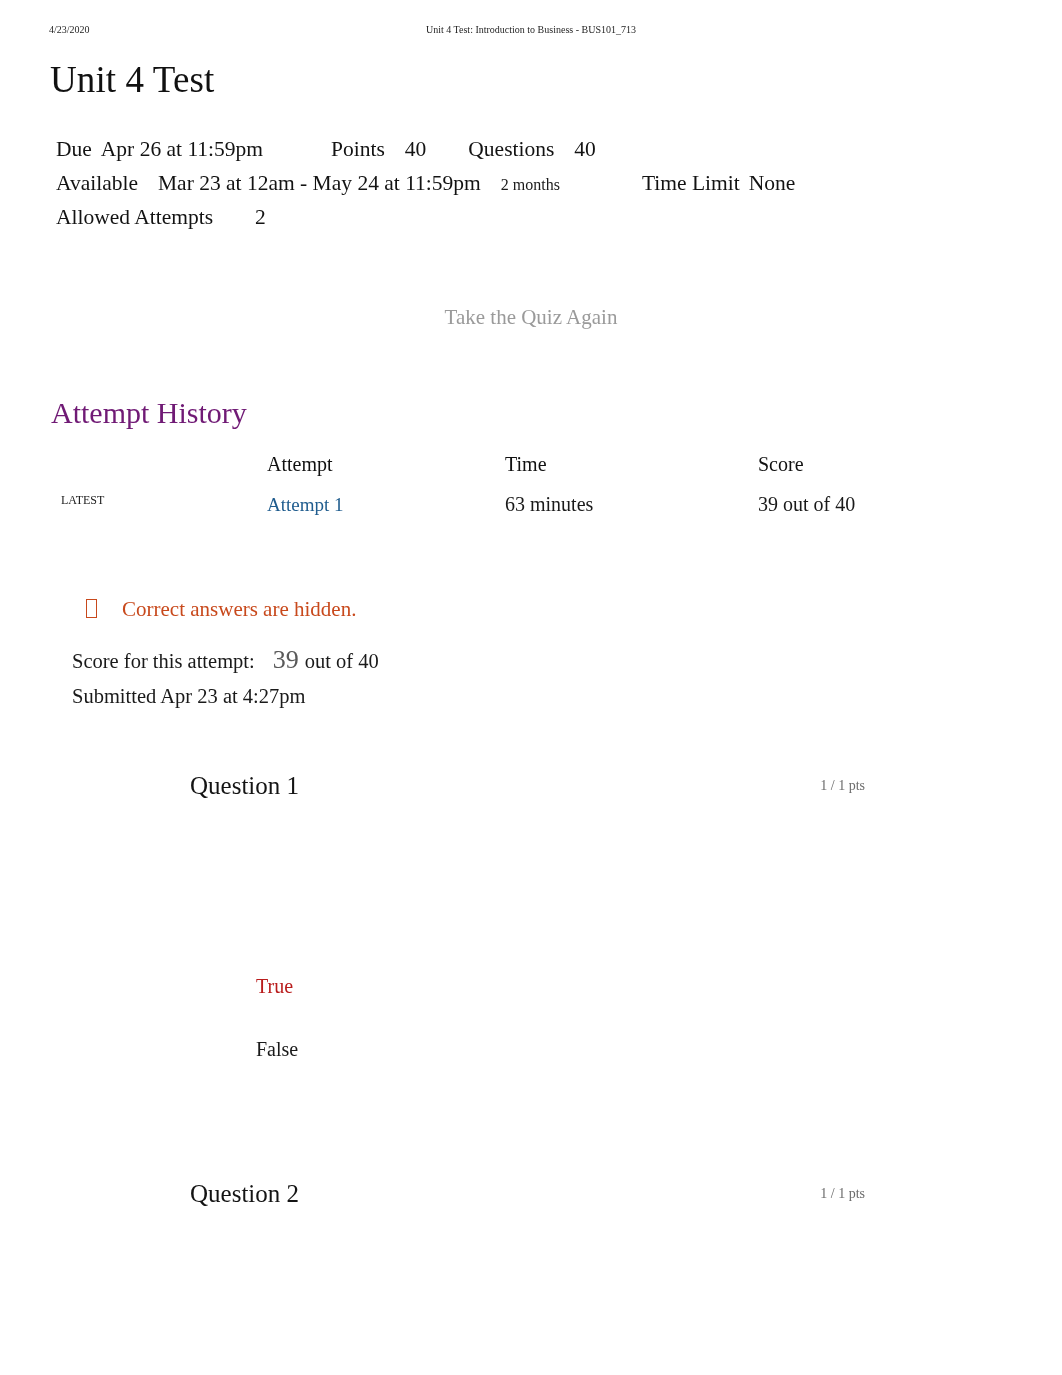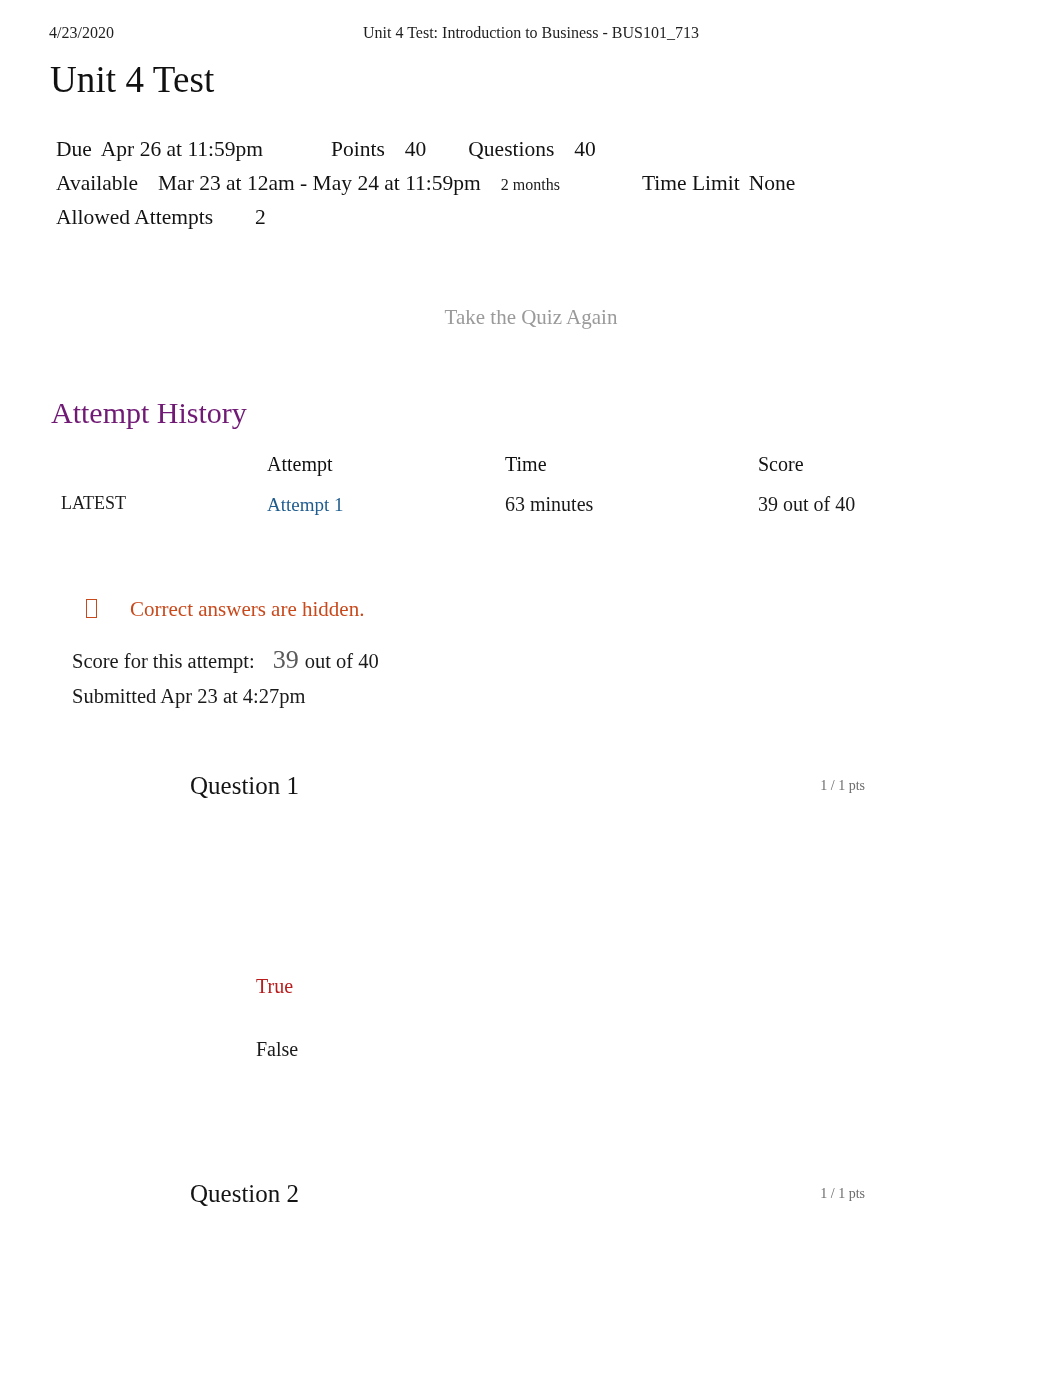--- a/index.html
+++ b/index.html
@@ -18,21 +18,21 @@
     -webkit-font-smoothing: antialiased;
   }
 
   
   .print-header {
     position: absolute;
     top: 24px;
     left: 0;
     width: 1062px;
     height: 18px;
-    font-size: 16px;
+    font-size: 10px;
     color: #1f1f1f;
   }
   .print-header .ph-date {
     position: absolute;
     left: 49px;
     top: 0;
     white-space: nowrap;
   }
   .print-header .ph-title {
     position: absolute;
@@ -117,21 +117,21 @@
     padding: 0;
     vertical-align: top;
     white-space: nowrap;
   }
   .attempt-table th { height: 40px; color: #111111; }
   .attempt-table td { height: 28px; color: #1a1a1a; }
   .col-latest { width: 206px; }
   .col-attempt { width: 238px; }
   .col-time { width: 253px; }
   .col-score { width: auto; }
-  .cell-latest { font-size: 18px; padding-left: 5px !important; }
+  .cell-latest { font-size: 12px; padding-left: 5px !important; }
   .attempt-link {
     color: #1f5c8e;
     text-decoration: none;
     font-size: 19px;
   }
 
   
   .hidden-notice {
     position: absolute;
     left: 86px;
@@ -143,21 +143,21 @@
   .notice-icon {
     display: inline-block;
     width: 11px;
     height: 19px;
     border: 1.6px solid #c8491c;
     vertical-align: -2px;
     box-sizing: border-box;
   }
   .notice-text {
     display: inline-block;
-    margin-left: 33px;
+    margin-left: 25px;
   }
 
   
   .attempt-summary {
     position: absolute;
     left: 72px;
     top: 645px;
     font-size: 20.5px;
     color: #1a1a1a;
     line-height: 29px;

